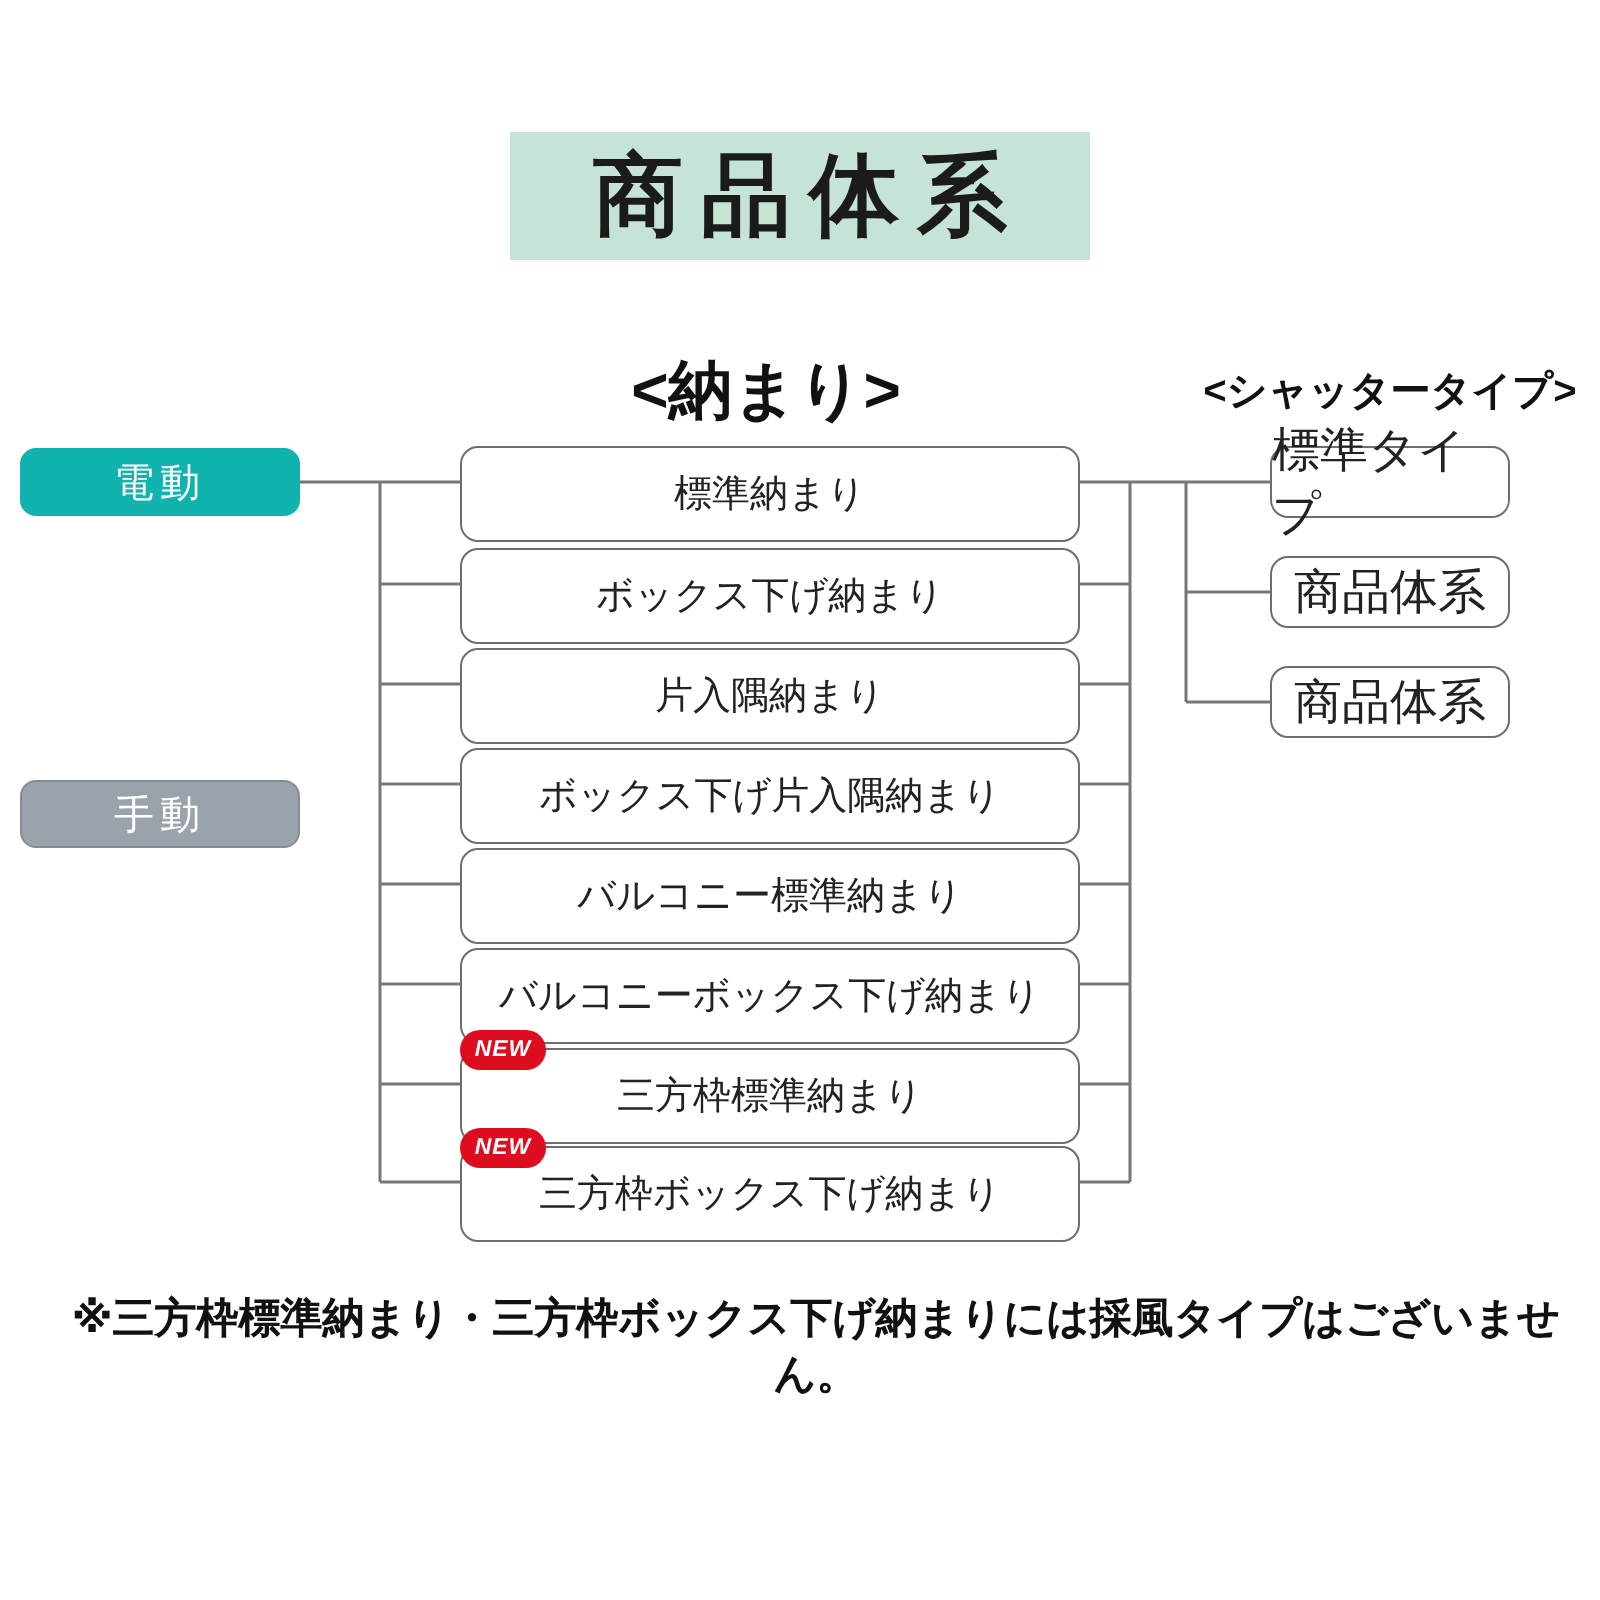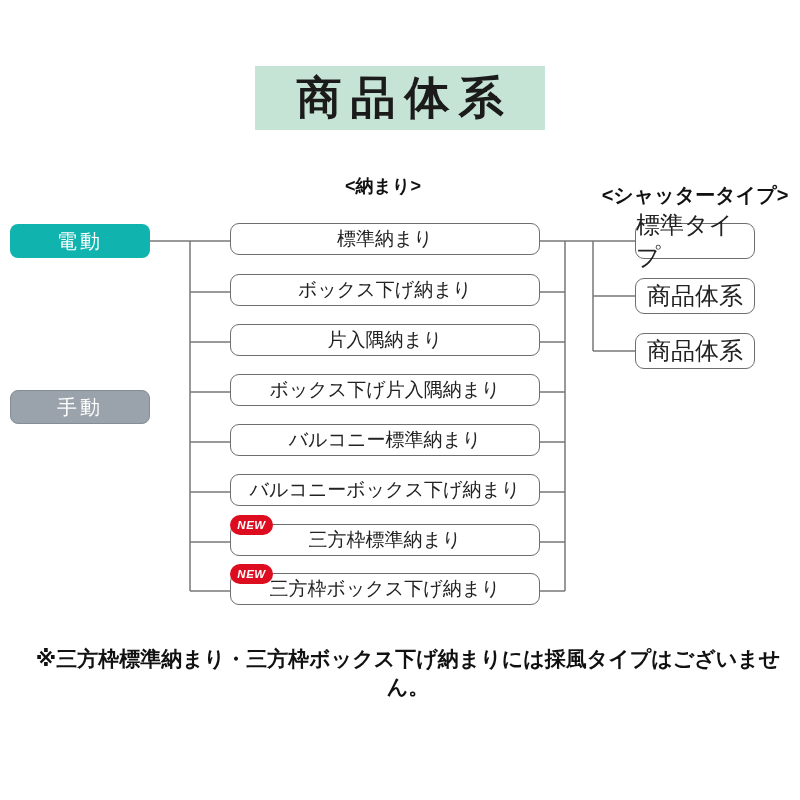--- a/index.html
+++ b/index.html
@@ -7,35 +7,35 @@
     position:relative;width:800px;height:800px;background:#ffffff;overflow:hidden;
     font-family:"Liberation Sans","DejaVu Sans",sans-serif;color:#1b1b1b;
   }
   #wires{position:absolute;left:0;top:0;width:800px;height:800px;pointer-events:none;}
   .title-box{
     position:absolute;left:255px;top:66px;width:290px;height:64px;
     background:#c6e4d6;display:flex;align-items:center;justify-content:center;
     font-size:45px;font-weight:bold;letter-spacing:9px;padding-left:9px;box-sizing:border-box;
   }
   .col-header{position:absolute;font-weight:bold;text-align:center;color:#111;}
-  .hdr-osamari{left:278px;top:174px;width:210px;font-size:18px;}
+  .hdr-osamari{left:278px;top:174px;width:210px;font-size:32px;}
   .hdr-shutter{left:595px;top:182px;width:200px;font-size:20px;}
   .drive-btn{
     position:absolute;left:10px;width:140px;height:34px;border-radius:8px;
     display:flex;align-items:center;justify-content:center;
     color:#ffffff;font-size:20px;letter-spacing:3px;font-weight:500;
   }
   .drive-electric{top:224px;}
   .drive-manual{top:390px;border:1px solid #848d95;box-sizing:border-box;}
   .node{
     position:absolute;background:#ffffff;border:1.5px solid #6e6e6e;border-radius:9px;
     display:flex;align-items:center;justify-content:center;box-sizing:border-box;
     font-size:19px;font-weight:500;color:#222;
   }
-  .osamari{left:230px;width:310px;height:32px;text-align:right;}
+  .osamari{left:230px;width:310px;height:48px;text-align:right;}
   .shutter{left:635px;width:120px;height:36px;font-size:24px;}
   .new-badge{
     position:absolute;left:-1px;top:-10px;width:43px;height:20px;border-radius:10px;
     display:flex;align-items:center;justify-content:center;
     color:#ffffff;font-size:11.5px;font-weight:bold;letter-spacing:0.5px;font-style:italic;
   }
   .footnote{
     position:absolute;left:28px;top:645px;width:760px;
     font-size:21px;font-weight:600;color:#111;letter-spacing:0px;text-align:center;
   }

